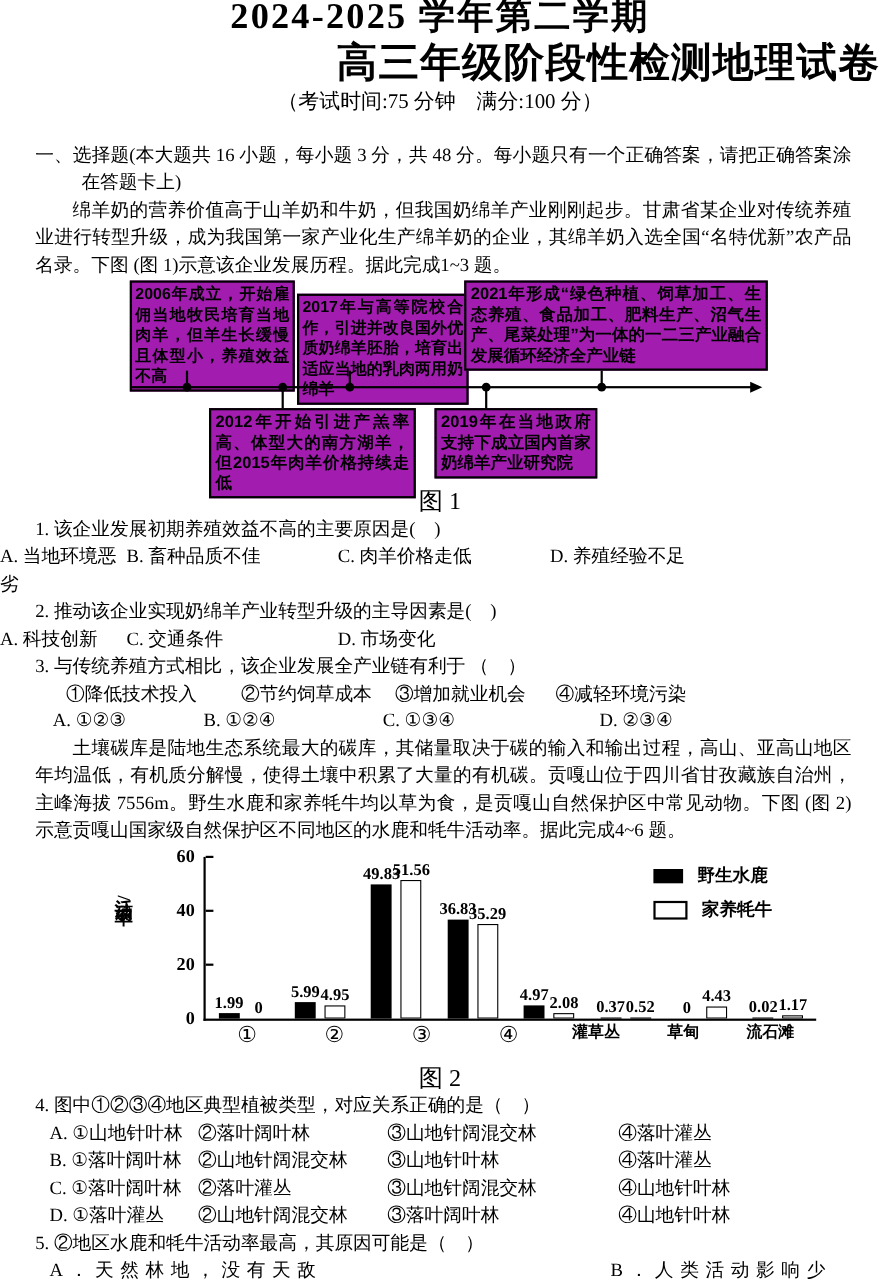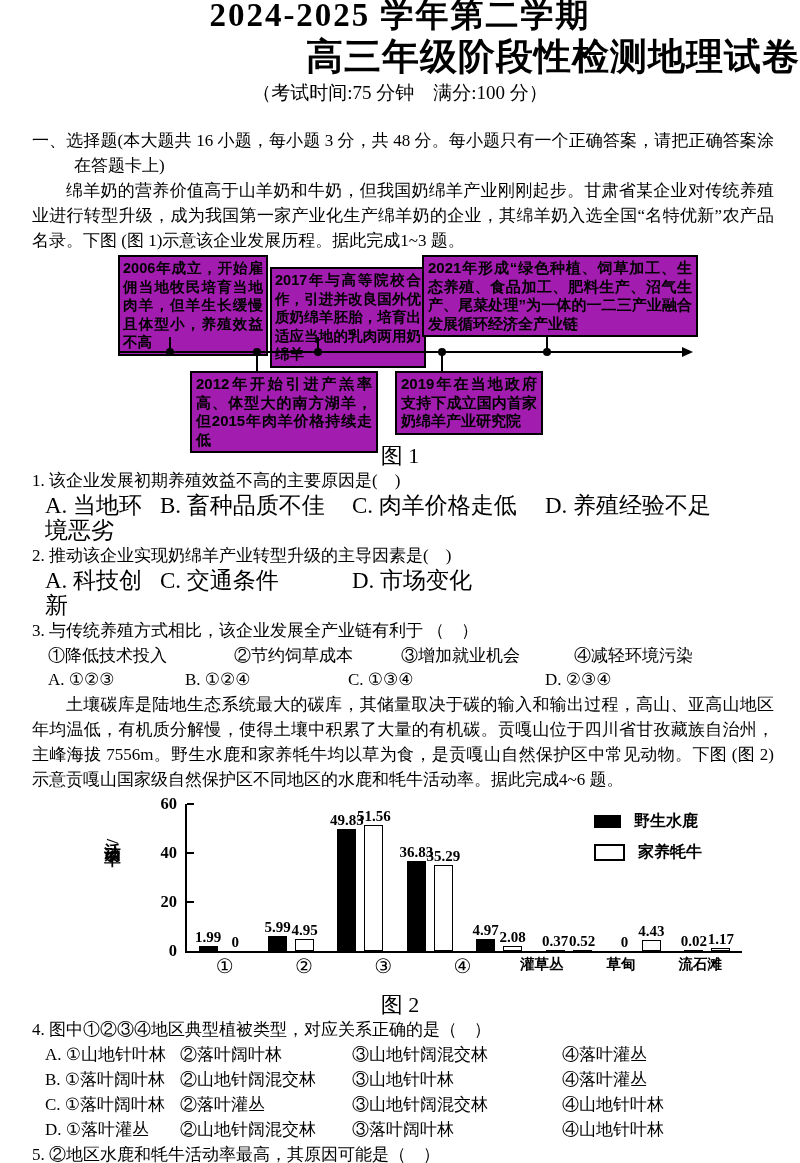--- a/index.html
+++ b/index.html
@@ -35,23 +35,23 @@
               border-left:11px solid #000; border-top:5px solid transparent;
               border-bottom:5px solid transparent; }
   .tl-dot { position:absolute; top:93px; width:8px; height:8px; border-radius:50%;
             background:#000; }
   .tl-conn { position:absolute; width:2px; background:#000; }
   .figcap { text-align:center; font-size:22px; line-height:25px; }
 
   
   .qstem { font-size:17px; line-height:25px; margin-left:32px; }
   .optgrid  { display:grid; grid-template-columns:115px 192px 193px auto;
-              margin-left:45px; font-size:23px; line-height:25px; }
+              font-size:17px; line-height:25px; }
   .subgrid  { display:grid; grid-template-columns:159px 140px 146px auto;
-              margin-left:48px; font-size:17px; line-height:25px;gap:27px; }
+              margin-left:60px; font-size:17px; line-height:25px; }
   .optgrid3 { display:grid; grid-template-columns:137px 163px 197px auto;
               margin-left:48px; font-size:17px; line-height:24px; }
   .q4grid   { display:grid; grid-template-columns:135px 172px 210px auto;
               margin-left:45px; font-size:17px; line-height:25px; }
   .q5grid   { display:grid; grid-template-columns:510px auto;
               margin-left:45px; font-size:17px; line-height:25px; letter-spacing:6px; }
 
   
   .fig2 { position:relative; height:198px; margin-top:2px; }
   .ytitle { position:absolute; left:101px; top:36px;

